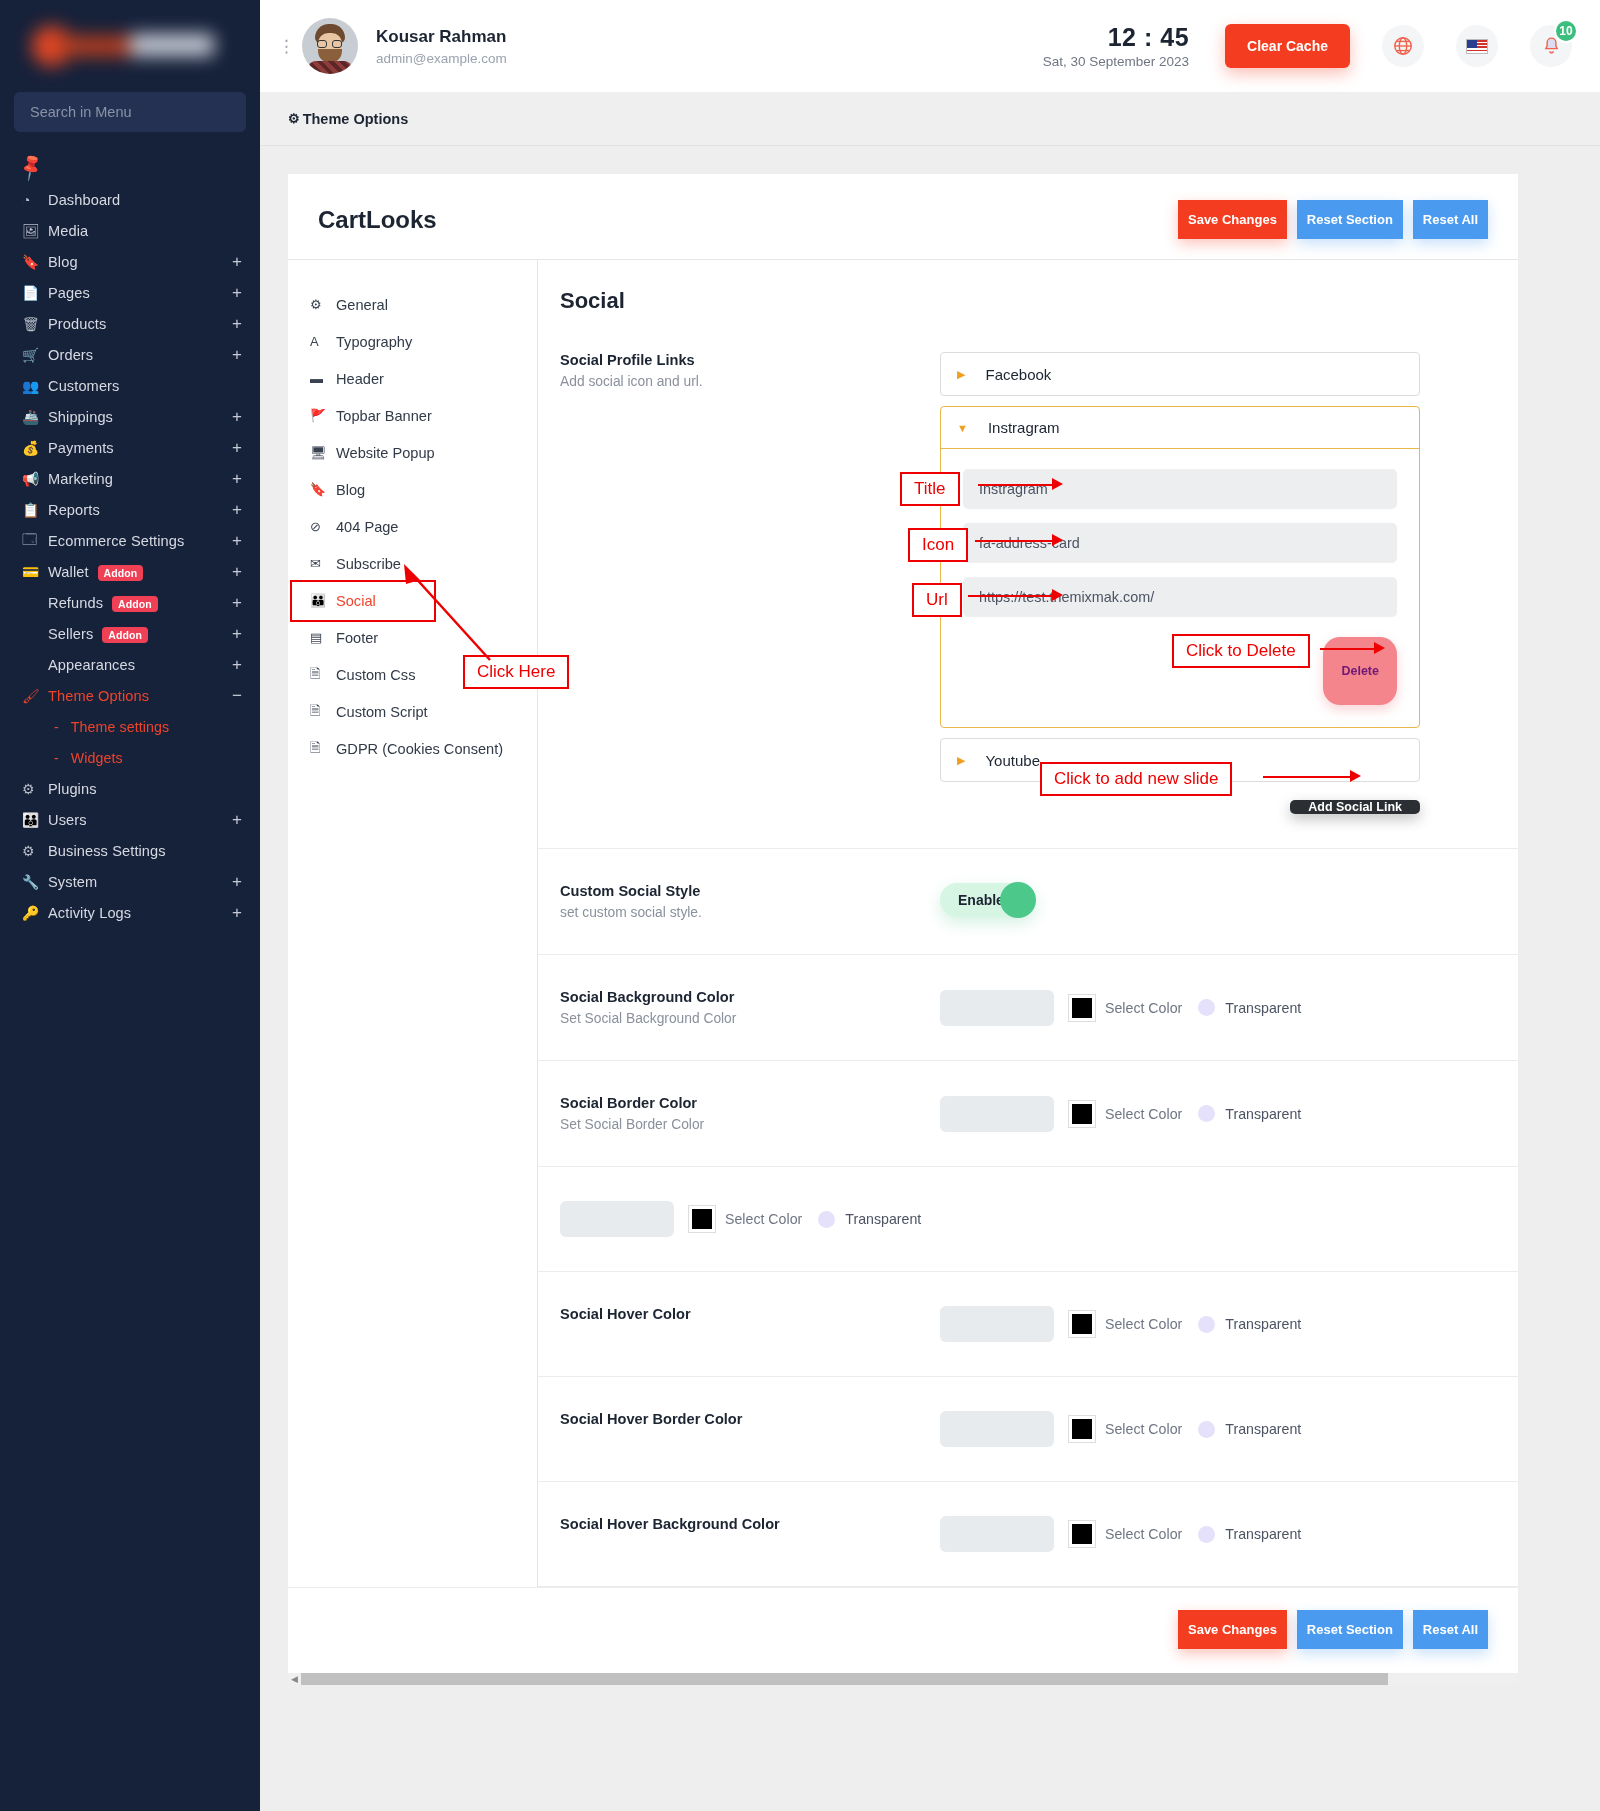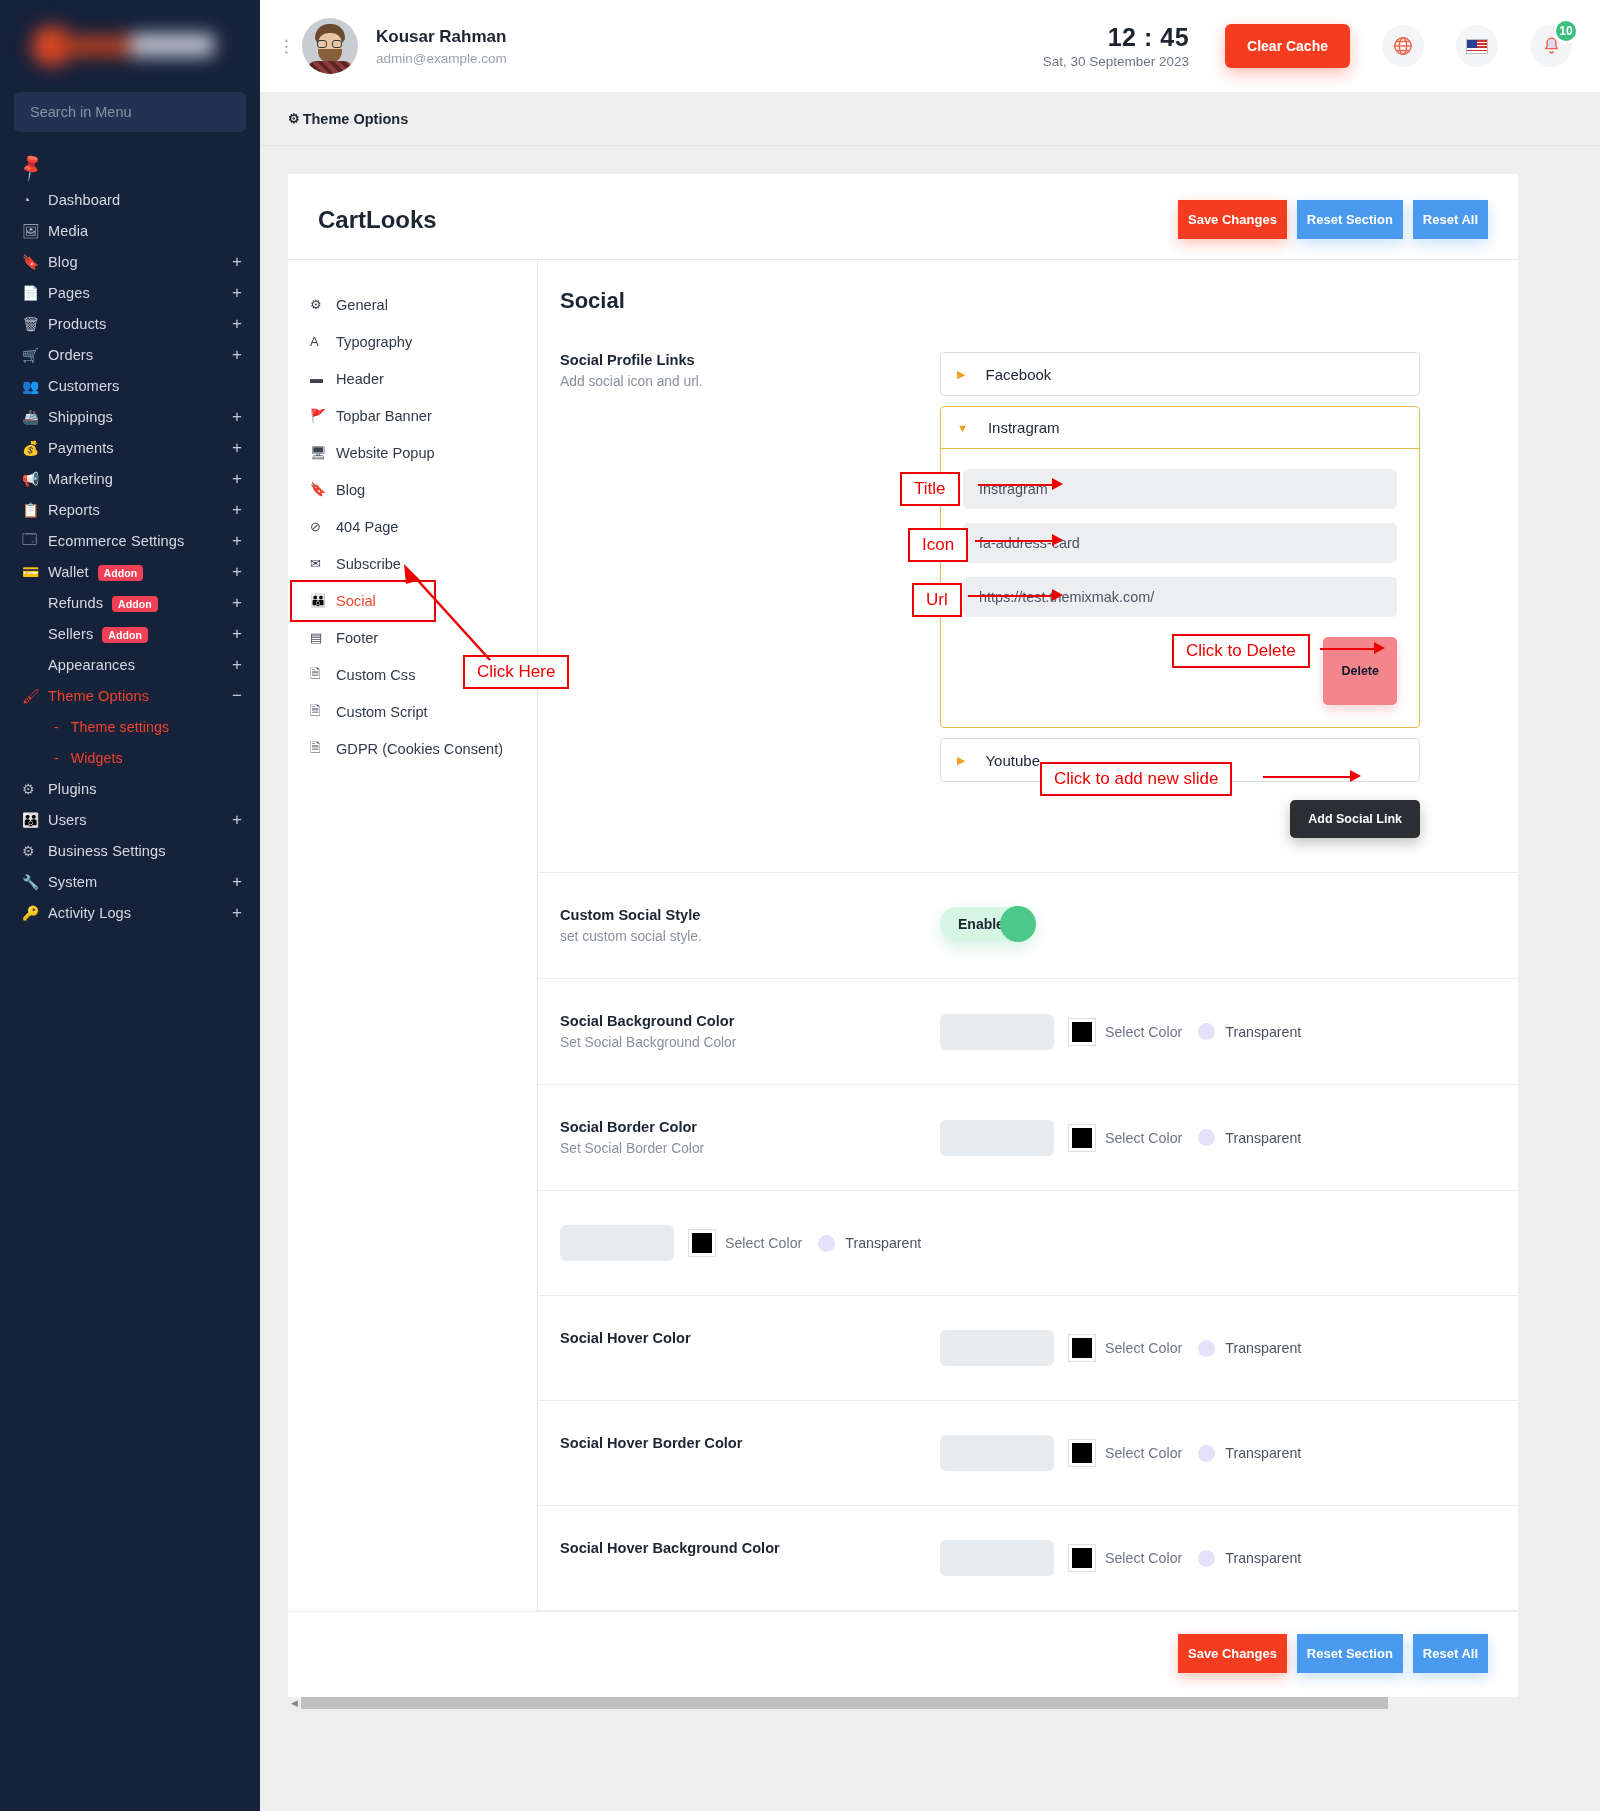--- a/index.html
+++ b/index.html
@@ -185,28 +185,28 @@
   .acc.open { border-color: #e8b84b; }
   .acc.open .acc-head { border-bottom: 1px solid #e8b84b; }
   .acc-body { padding: 20px 22px 22px 22px; }
   .fld {
     background: #eceef0; border: none; border-radius: 5px; height: 40px;
     width: 100%; display: flex; align-items: center; padding: 0 16px;
     font-size: 14.4px; color: #4c5362; margin-bottom: 14px;
   }
   .del-row { display: flex; justify-content: flex-end; padding-top: 6px;}
   .btn-delete {
-    background: #f4858c; color: #0f172a; border: none; border-radius: 5px;
+    background: #f4858c; color: #701a75; border: none; border-radius: 17px;
     font-size: 12.5px; font-weight: bold; padding: 27px 18px; cursor: pointer;
     box-shadow: 0 5px 12px rgba(244,133,140,.35);
   }
   .add-row { display: flex; justify-content: flex-end; margin-top: 18px; width: 480px;}
   .btn-add {
     background: #2b2f33; color: #fff; border: none; border-radius: 5px;
-    font-size: 12.5px; font-weight: bold; padding: 12px 18px; cursor: pointer;
+    font-size: 12.5px; font-weight: bold; padding: 0 18px; cursor: pointer;
     box-shadow: 0 5px 14px rgba(0,0,0,.25);
   }
 
   
   .toggle {
     width: 96px; height: 34px; border-radius: 18px; background: #d6f5e3;
     display: flex; align-items: center; padding-left: 18px; position: relative;
     cursor: pointer; box-shadow: 0 6px 16px rgba(60,191,126,.22);
   }
   .toggle .lbl { font-size: 14px; font-weight: bold; color: #1d2533; }

